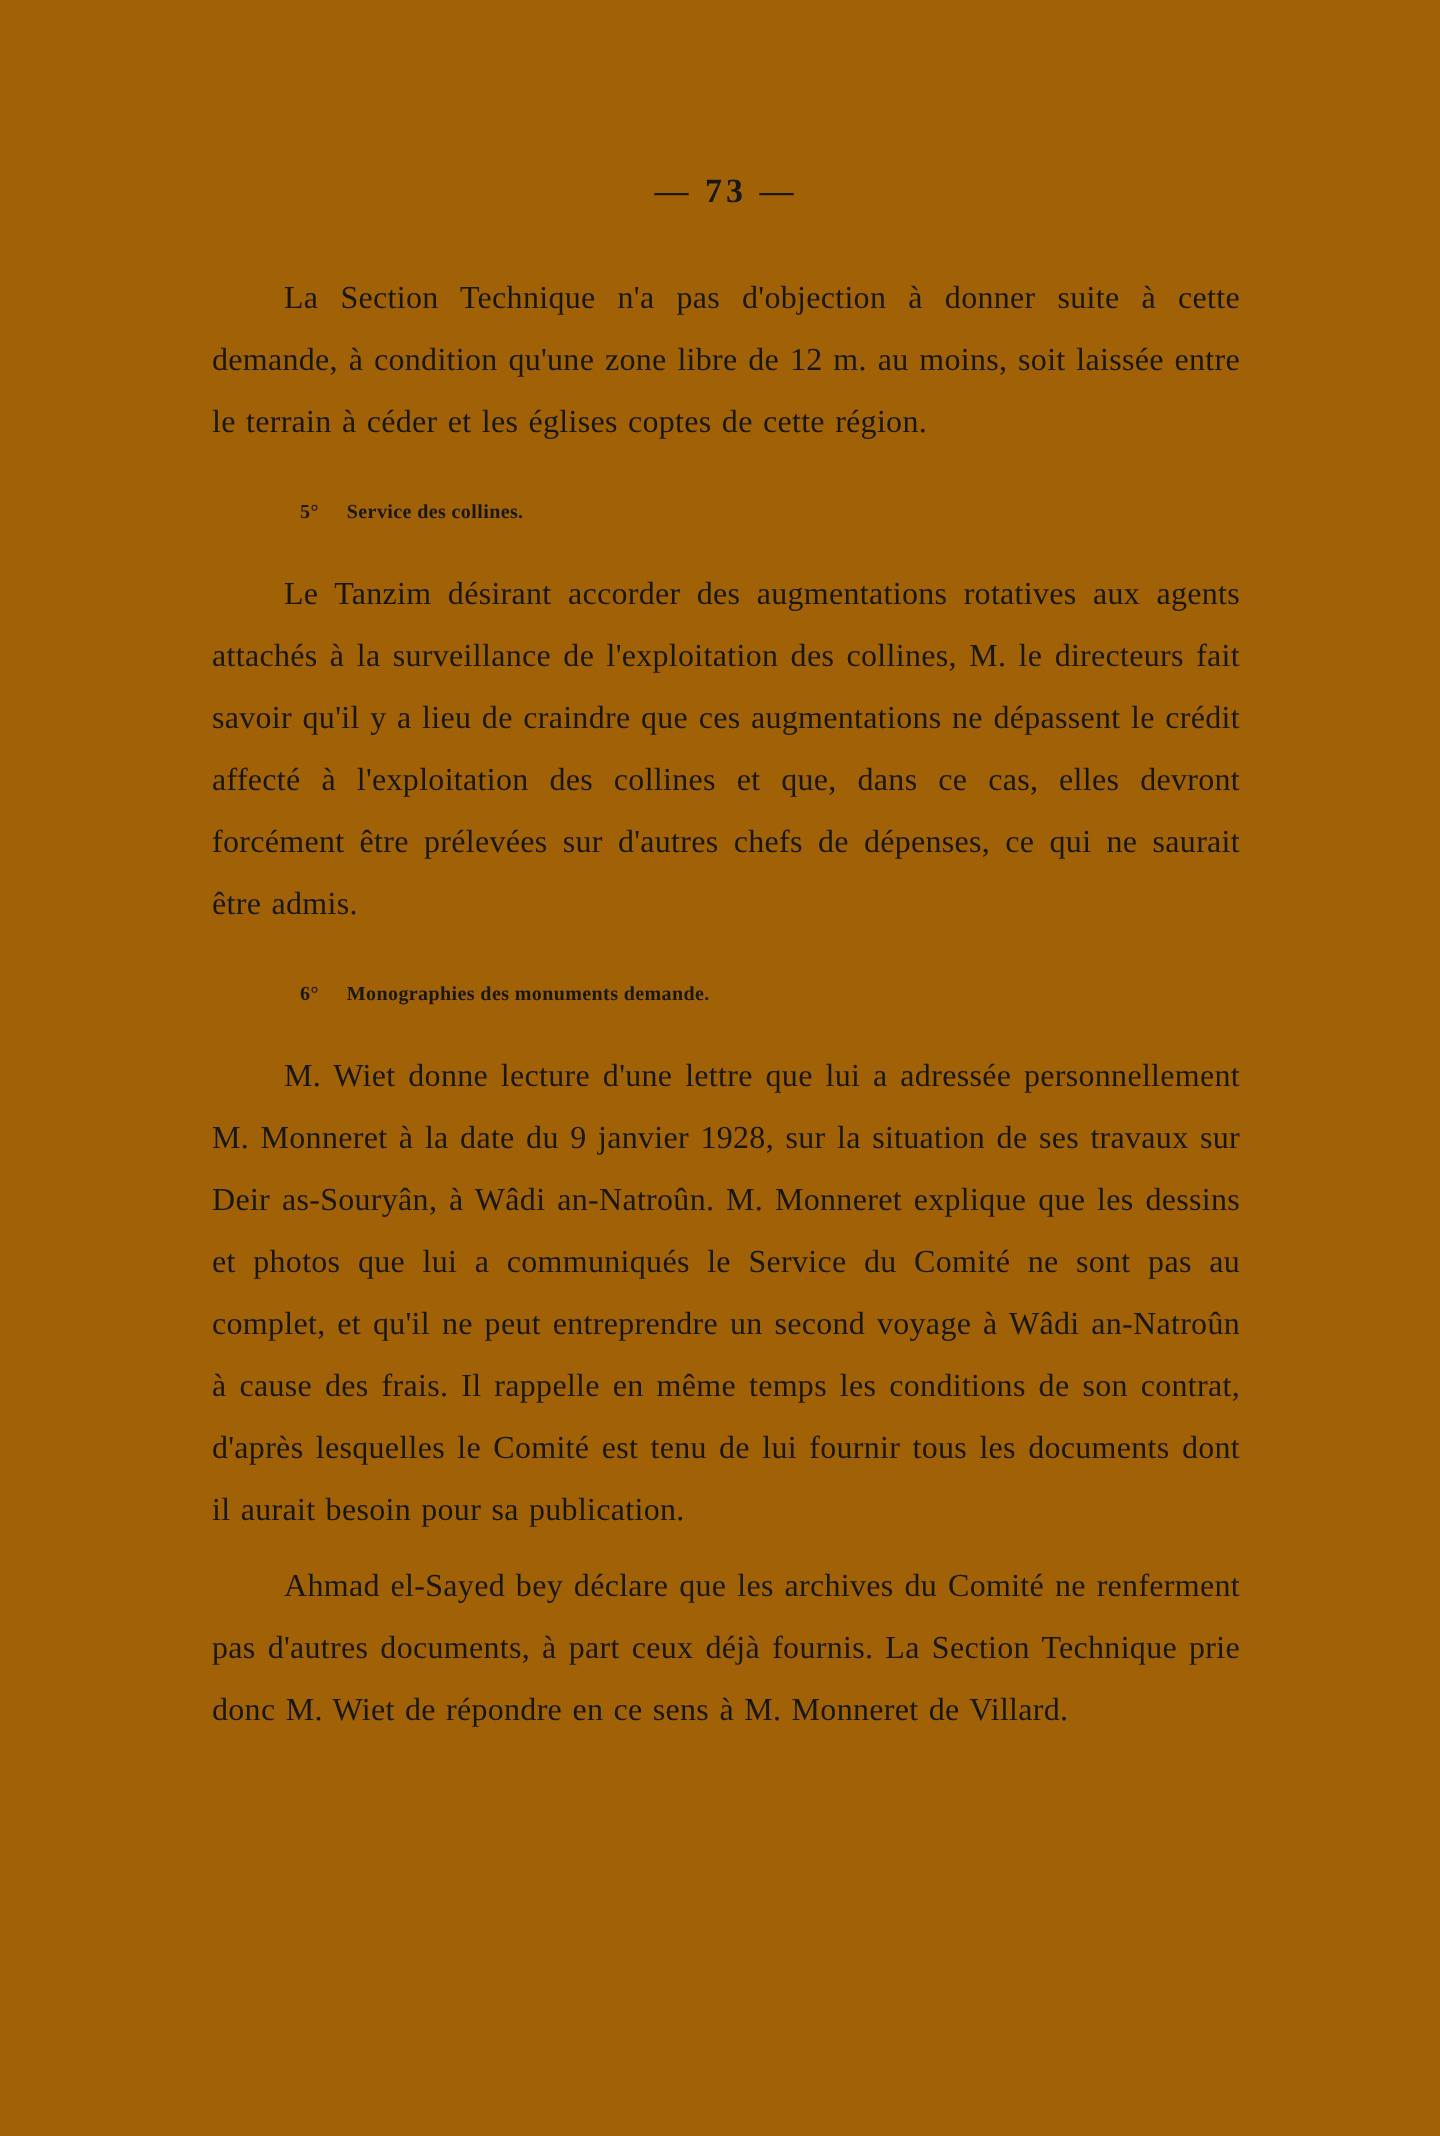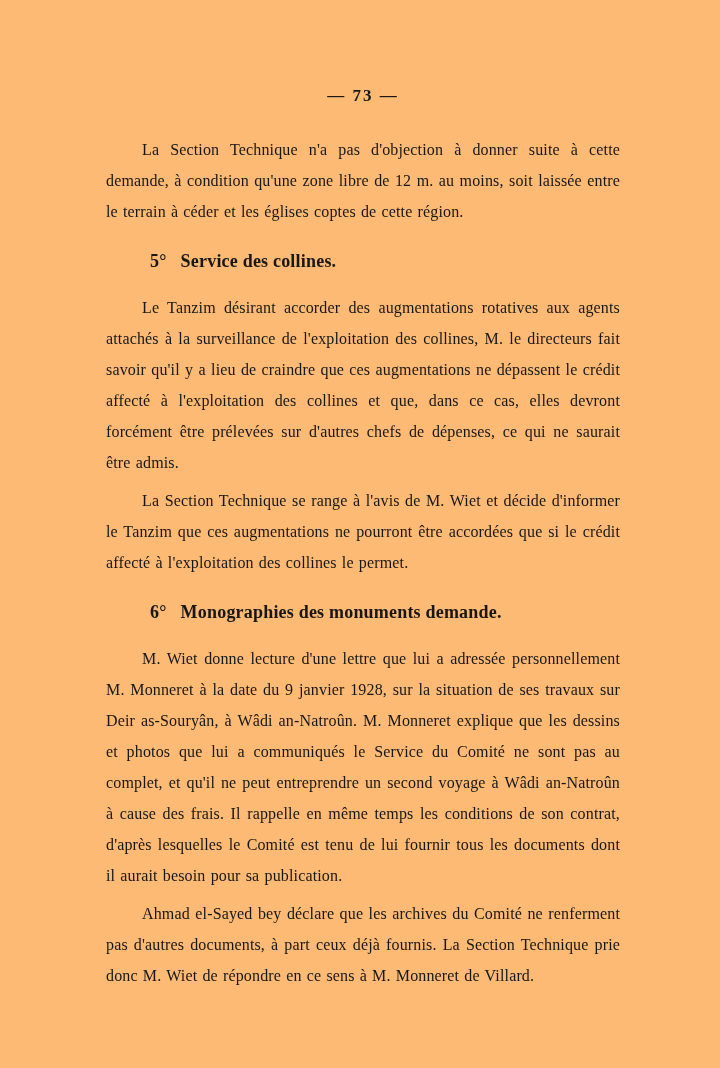--- a/index.html
+++ b/index.html
@@ -5,21 +5,21 @@
   html, body {
     margin: 0;
     padding: 0;
     background: #e9e9e7;
   }
   .page {
     position: relative;
     width: 720px;
     height: 1068px;
     margin: 0 auto;
-    background: #fdba74;
+    background: #a16207;
     box-sizing: border-box;
     padding: 86px 100px 40px 106px;
     font-family: "Liberation Serif", "DejaVu Serif", serif;
     color: #181716;
     overflow: hidden;
   }
   .page-number {
     text-align: center;
     font-size: 17px;
     font-weight: bold;
@@ -29,21 +29,21 @@
   .para {
     font-size: 16px;
     line-height: 31px;
     text-align: justify;
     text-indent: 36px;
     margin: 0 0 7px 0;
     letter-spacing: 0.15px;
     word-spacing: 1px;
   }
   .section-heading {
-    font-size: 18px;
+    font-size: 10px;
     font-weight: bold;
     margin: 24px 0 20px 44px;
     letter-spacing: 0.2px;
   }
   .section-heading .heading-num {
     margin-right: 14px;
   }
 </style>
 </head>
 <body>
@@ -52,21 +52,20 @@
 
   <div class="page-number">— 73 —</div>
 
   <p class="para">La Section Technique n'a pas d'objection à donner suite à cette demande, à condition qu'une zone libre de 12 m. au moins, soit laissée entre le terrain à céder et les églises coptes de cette région.</p>
 
 
   <h2 class="section-heading"><span class="heading-num">5°</span><span>Service des collines.</span></h2>
 
   <p class="para">Le Tanzim désirant accorder des augmentations rotatives aux agents attachés à la surveillance de l'exploitation des collines, M. le directeurs fait savoir qu'il y a lieu de craindre que ces augmentations ne dépassent le crédit affecté à l'exploitation des collines et que, dans ce cas, elles devront forcément être prélevées sur d'autres chefs de dépenses, ce qui ne saurait être admis.</p>
 
-  <p class="para">La Section Technique se range à l'avis de M. Wiet et décide d'informer le Tanzim que ces augmentations ne pourront être accordées que si le crédit affecté à l'exploitation des collines le permet.</p>
 
   <h2 class="section-heading"><span class="heading-num">6°</span><span>Monographies des monuments demande.</span></h2>
 
   <p class="para">M. Wiet donne lecture d'une lettre que lui a adressée personnellement M. Monneret à la date du 9 janvier 1928, sur la situation de ses travaux sur Deir as-Souryân, à Wâdi an-Natroûn. M. Monneret explique que les dessins et photos que lui a communiqués le Service du Comité ne sont pas au complet, et qu'il ne peut entreprendre un second voyage à Wâdi an-Natroûn à cause des frais. Il rappelle en même temps les conditions de son contrat, d'après lesquelles le Comité est tenu de lui fournir tous les documents dont il aurait besoin pour sa publication.</p>
 
   <p class="para">Ahmad el-Sayed bey déclare que les archives du Comité ne renferment pas d'autres documents, à part ceux déjà fournis. La Section Technique prie donc M. Wiet de répondre en ce sens à M. Monneret de Villard.</p>
 
 </div>
 
 </body></html>

